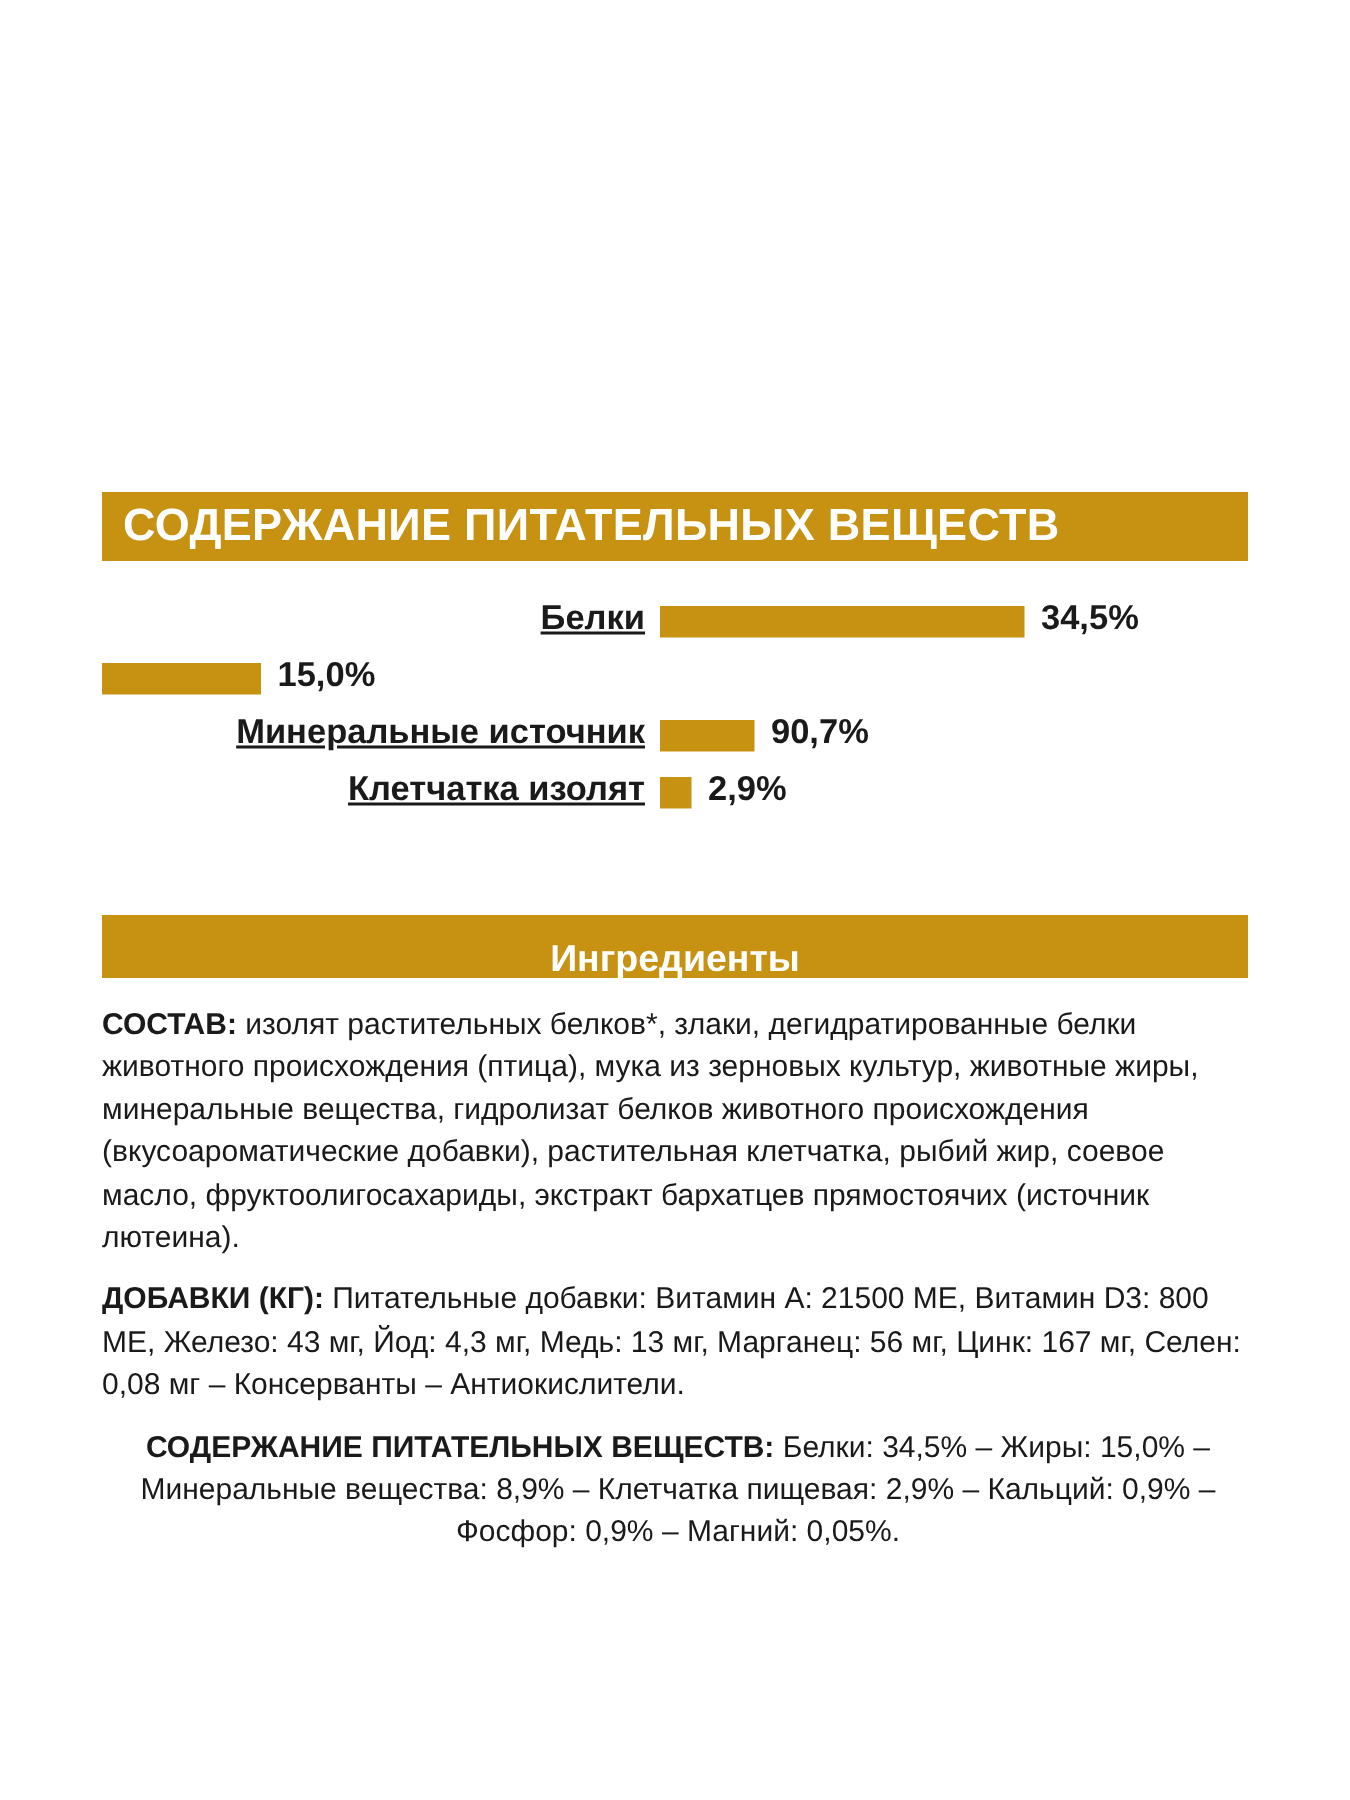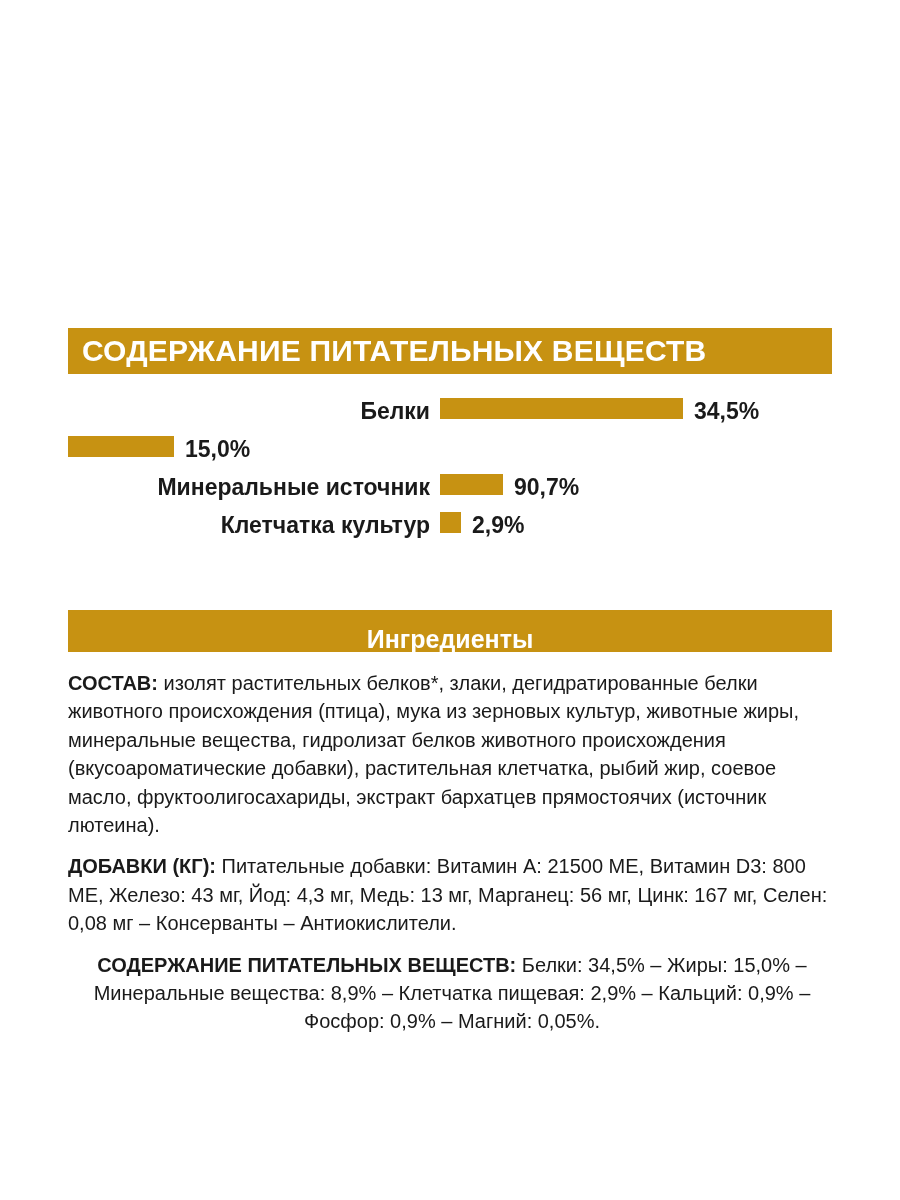--- a/index.html
+++ b/index.html
@@ -58,25 +58,26 @@
   }
   .bar-label {
     width: 372px;
     text-align: right;
     font-size: 23px;
     font-weight: bold;
     color: #1a1a1a;
     padding-right: 10px;
     box-sizing: border-box;
     white-space: nowrap;
+    text-decoration: underline;
   }
   .bar-track {
     flex: 0 0 auto;
     display: flex;
-    align-items: flex-start;
+    align-items: flex-end;
   }
   .bar-fill {
     height: 21px;
     background: #c79212;
   }
   .bar-value {
     font-size: 23px;
     font-weight: bold;
     color: #1a1a1a;
     margin-left: 11px;
@@ -154,21 +155,21 @@
 
     <div class="bar-row">
       <div class="bar-label">Минеральные источник</div>
       <div class="bar-track">
         <div class="bar-fill" style="width:63px"></div>
         <div class="bar-value">90,7%</div>
       </div>
     </div>
 
     <div class="bar-row">
-      <div class="bar-label">Клетчатка культур</div>
+      <div class="bar-label">Клетчатка изолят</div>
       <div class="bar-track">
         <div class="bar-fill" style="width:21px"></div>
         <div class="bar-value">2,9%</div>
       </div>
     </div>
 
   </div>
 
   <div class="ingredients-banner">
     <span class="title">Ингредиенты</span>

